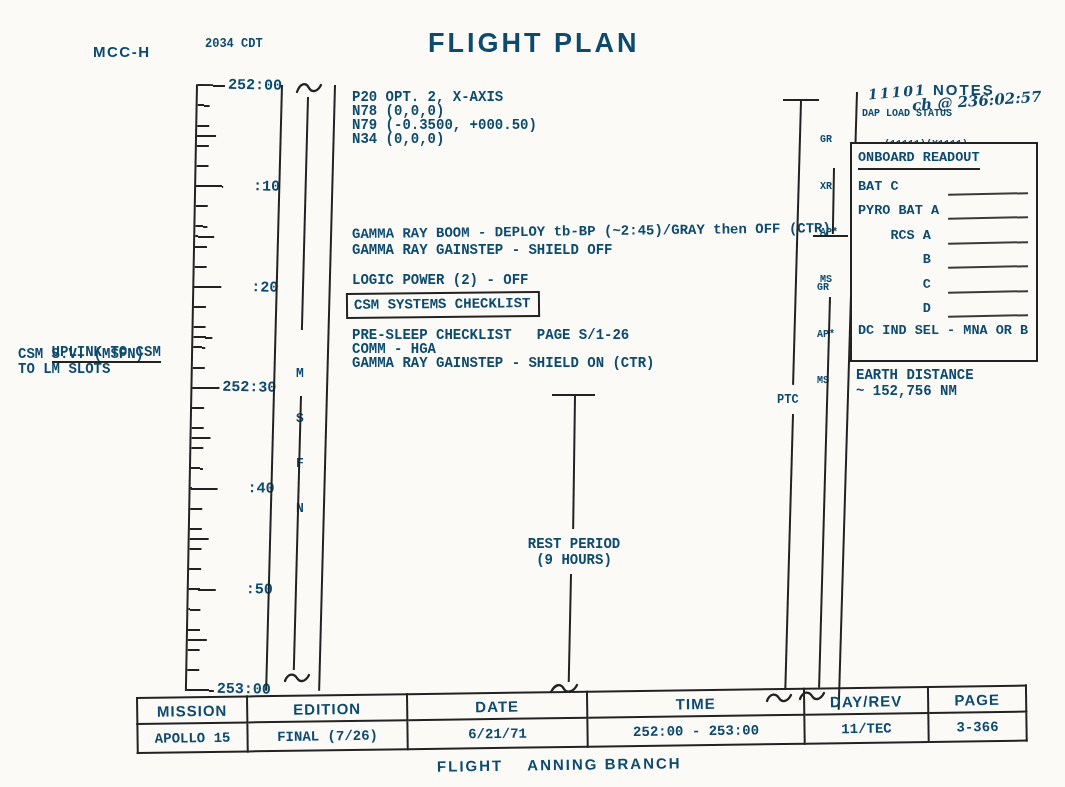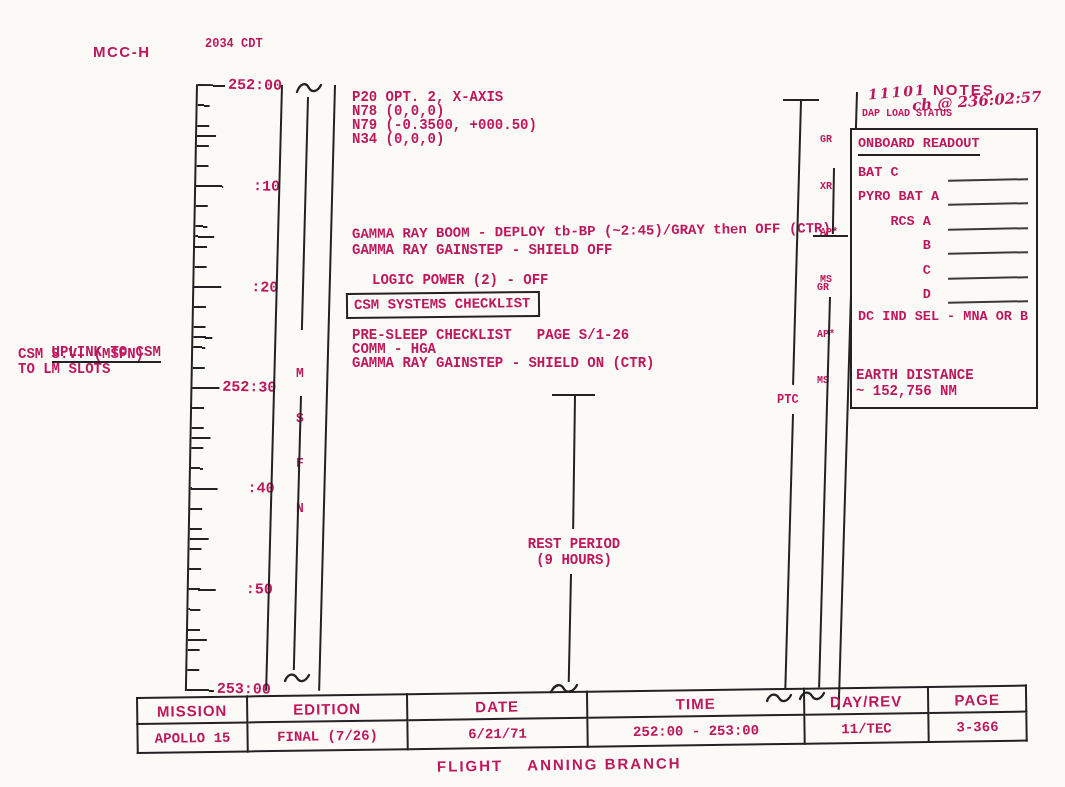--- a/index.html
+++ b/index.html
@@ -1,17 +1,17 @@
 <!DOCTYPE html>
 <html><head>
 <meta charset="utf-8">
 <style>
   html,body{margin:0;padding:0;background:#e8e8e4;}
   .page{position:relative;width:1065px;height:787px;background:#fbfaf6;overflow:hidden;
-        font-family:"Liberation Mono",monospace;color:#be185d;}
+        font-family:"Liberation Mono",monospace;color:#0c4a6e;}
   .t{position:absolute;white-space:pre;}
   .mono{font-family:"Liberation Mono",monospace;font-weight:bold;}
   .m14{font-size:14px;line-height:15px;}
   .m13{font-size:10px;line-height:15.5px;}
   .m15{font-size:12px;line-height:16px;}
   .sans{font-family:"Liberation Sans",sans-serif;font-weight:bold;}
   .hand{font-family:"DejaVu Serif",serif;font-style:italic;font-weight:bold;}
   .vline{position:absolute;width:2.2px;background:#222;transform-origin:top center;}
   .hline{position:absolute;height:2.4px;background:#222;}
   .lean{transform:rotate(1.5deg);}
@@ -28,21 +28,21 @@
   .ruler .minor{position:absolute;left:12px;top:0;width:12px;height:608px;
     background:repeating-linear-gradient(to bottom,#222 0 2px,transparent 2px 20.167px);}
   .ruler .mid{position:absolute;left:12px;top:0;width:19px;height:608px;
     background:repeating-linear-gradient(to bottom,#222 0 2px,transparent 2px 50.42px);}
   .ruler .major{position:absolute;left:12px;top:0;width:27px;height:608px;
     background:repeating-linear-gradient(to bottom,#222 0 2px,transparent 2px 100.83px);}
   .tick-label{position:absolute;left:34px;width:62px;text-align:right;
     font:bold 15px/16px "Liberation Mono",monospace;}
 
   
-  .obox{position:absolute;left:850px;top:128px;width:188px;height:281px;border:2.4px solid #222;
+  .obox{position:absolute;left:850px;top:142px;width:188px;height:220px;border:2.4px solid #222;
         background:#fbfaf6;padding:4px 6px 0 6px;box-sizing:border-box;}
   .obox .title{font:bold 13.5px/18px "Liberation Mono",monospace;display:inline-block;
         border-bottom:2px solid #222;padding-bottom:1px;white-space:pre;}
   .orow{display:flex;align-items:flex-end;height:24.5px;}
   .orow .lbl{font:bold 13.5px/16px "Liberation Mono",monospace;white-space:pre;}
   .orow .rblank{width:80px;margin-left:auto;margin-right:2px;border-bottom:2px solid #3a3a3a;
         height:4px;transform:rotate(-1.2deg);}
   .ofoot{font:bold 13.5px/16px "Liberation Mono",monospace;white-space:pre;margin-top:6px;}
 
   
@@ -53,20 +53,21 @@
           letter-spacing:1px;height:24px;}
   .ftable .vrow td{font-family:"Liberation Mono",monospace;font-weight:bold;font-size:14px;height:27px;}
 </style>
 </head>
 <body>
 
 <div class="page">
 
   <div class="t sans" style="left:93px;top:43px;font-size:15px;letter-spacing:1.5px;">MCC-H</div>
   <div class="t mono m15" style="left:205px;top:36px;">2034 CDT</div>
+  <div class="t sans" style="left:428px;top:28px;font-size:27px;letter-spacing:3px;">FLIGHT PLAN</div>
 
   <div class="ruler">
     <div class="spine"></div>
     <div class="minor"></div>
     <div class="mid"></div>
     <div class="major"></div>
     <div class="tick-label" style="top:-7px;">252:00</div>
     <div class="tick-label" style="top:94px;">:10</div>
     <div class="tick-label" style="top:195px;">:20</div>
     <div class="tick-label" style="top:295px;">252:30</div>
@@ -103,21 +104,21 @@
       </svg>
   </span>
 
   <div class="t mono m14" style="left:352px;top:90px;">P20 OPT. 2, X-AXIS</div>
   <div class="t mono m14" style="left:352px;top:104px;">N78 (0,0,0)</div>
   <div class="t mono m14" style="left:352px;top:118px;">N79 (-0.3500, +000.50)</div>
   <div class="t mono m14" style="left:352px;top:132px;">N34 (0,0,0)</div>
 
   <div class="t mono m14" style="left:352px;top:227px;transform:rotate(-0.7deg);transform-origin:left center;">GAMMA RAY BOOM - DEPLOY tb-BP (~2:45)/GRAY then OFF (CTR)</div>
   <div class="t mono m14" style="left:352px;top:243px;">GAMMA RAY GAINSTEP - SHIELD OFF</div>
-  <div class="t mono m14" style="left:372px;top:273px;text-align:right;">LOGIC POWER (2) - OFF</div>
+  <div class="t mono m14" style="left:352px;top:273px;text-align:right;">LOGIC POWER (2) - OFF</div>
 
   <div class="t mono m14" style="left:346px;top:292px;border:2px solid #222;padding:3px 8px 4px 6px;transform:rotate(-0.6deg);">CSM SYSTEMS CHECKLIST</div>
 
   <div class="t mono m14" style="left:352px;top:328px;">PRE-SLEEP CHECKLIST   PAGE S/1-26</div>
   <div class="t mono m14" style="left:352px;top:342px;">COMM - HGA</div>
   <div class="t mono m14" style="left:352px;top:356px;">GAMMA RAY GAINSTEP - SHIELD ON (CTR)</div>
 
   <div class="hline" style="left:552px;top:394px;width:43px;"></div>
   <div class="vline" style="left:574px;top:396px;height:133px;transform:rotate(0.8deg);"></div>
   <div class="t mono m14" style="left:513px;top:537px;width:122px;text-align:center;">REST PERIOD</div>

